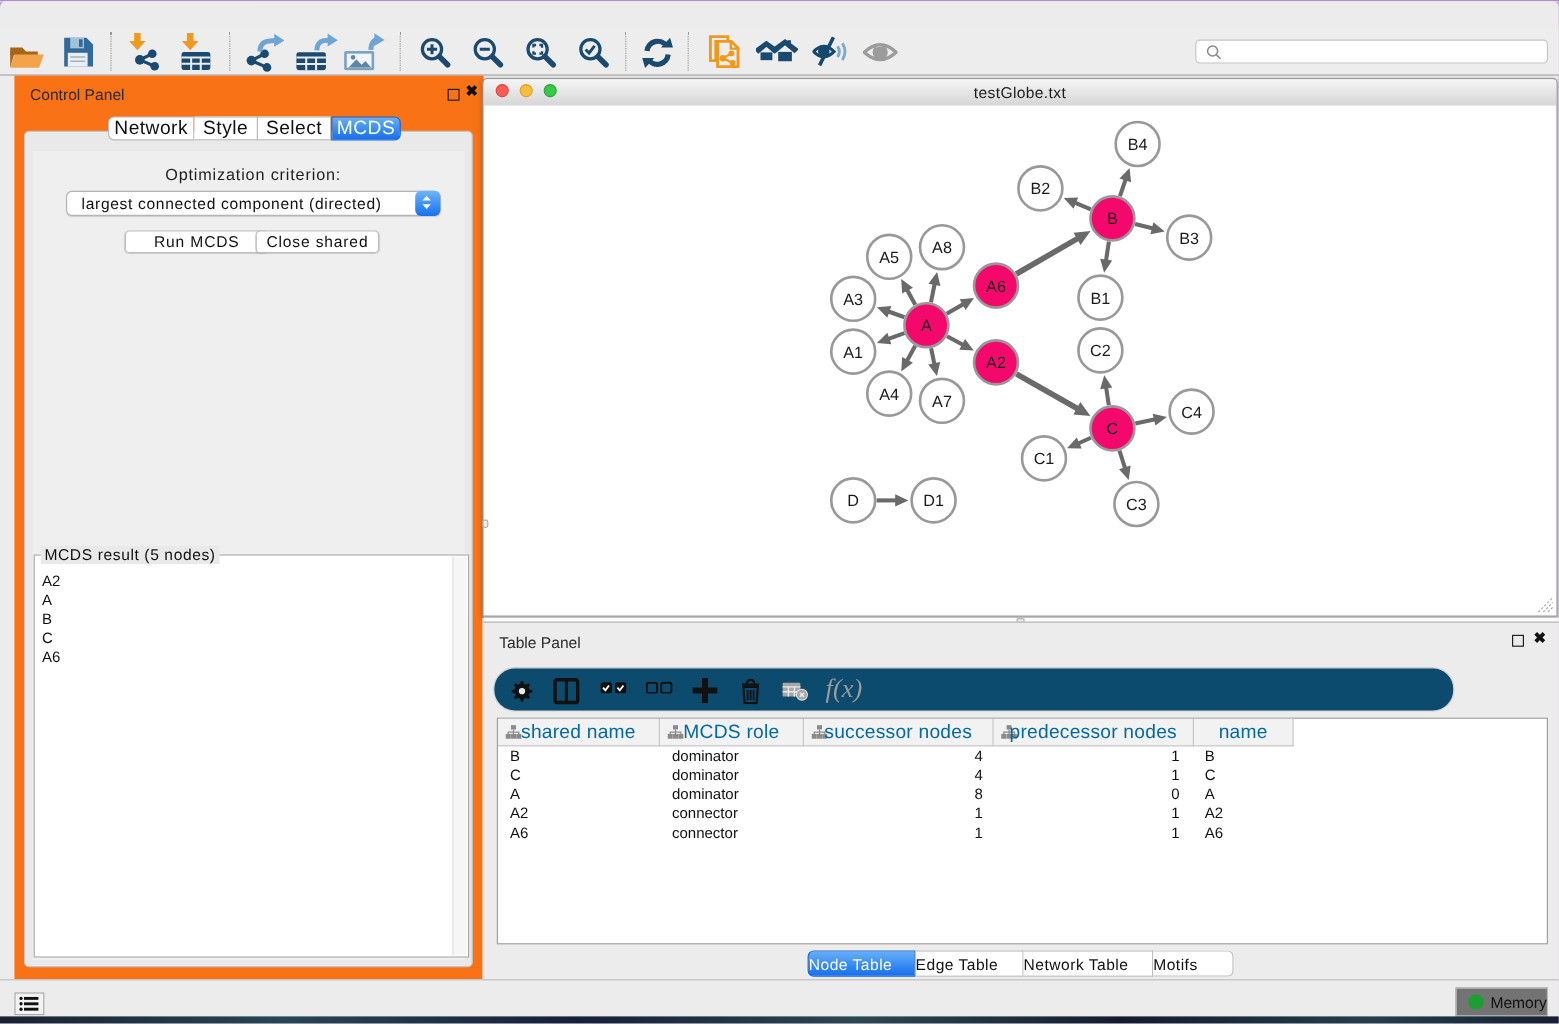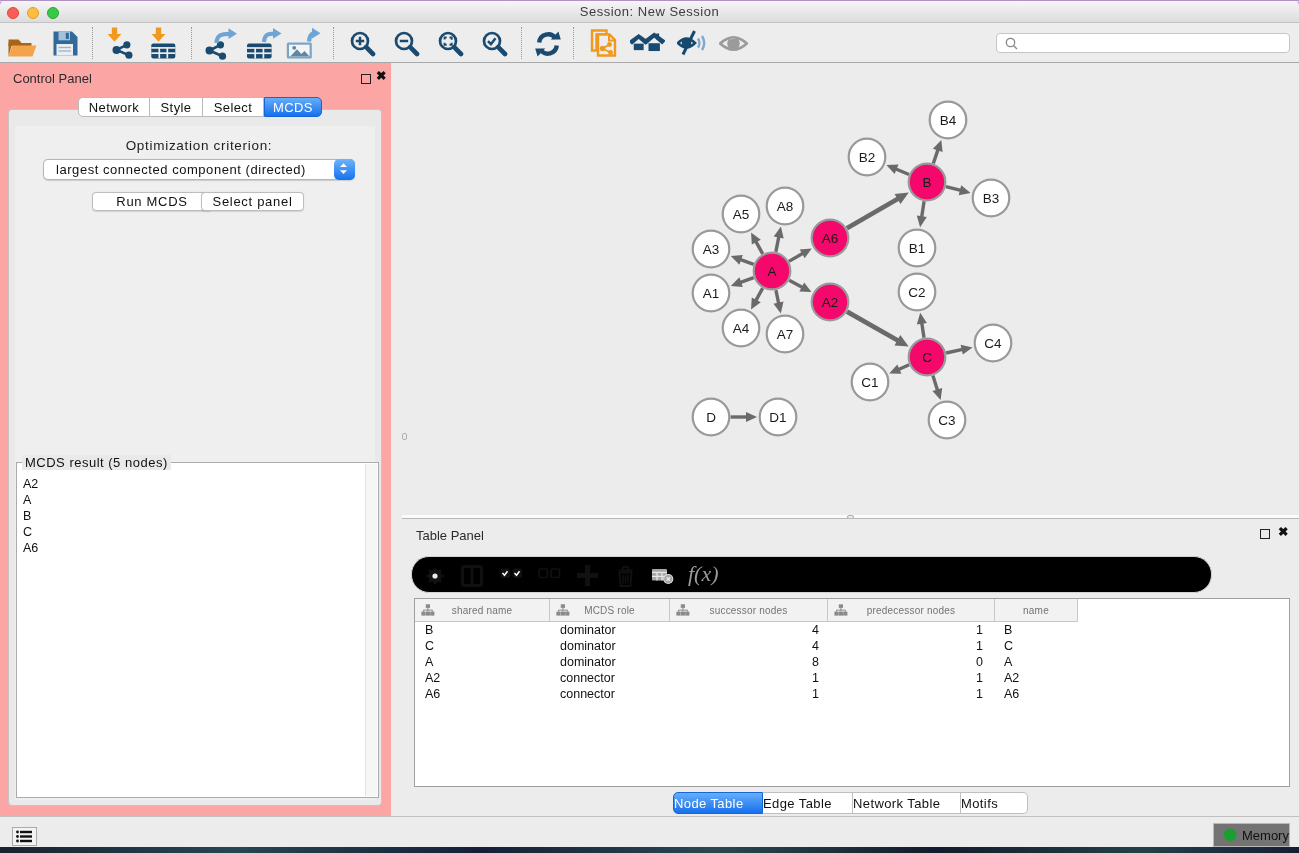--- a/index.html
+++ b/index.html
@@ -7,72 +7,66 @@
 body { font-family:"Liberation Sans", sans-serif; background:#b495c7; position:relative; }
 #app { position:absolute; left:0; top:1px; width:1299px; height:846px; background:#ececec; border-radius:5px 5px 0 0; }
 #titlebar { position:absolute; left:0; top:0; width:1299px; height:22px; background:linear-gradient(#f6f6f6,#dcdcdc); border-radius:5px 5px 0 0; border-bottom:1px solid #c3c3c3; }
 #titlebar .title { position:absolute; left:0; right:0; top:3px; text-align:center; font-size:13px; letter-spacing:0.5px; color:#3c3c3c; }
 .light { position:absolute; top:6px; width:12px; height:12px; border-radius:50%; }
 #toolbar { position:absolute; left:0; top:22px; width:1299px; height:40px; background:#ededed; border-bottom:1px solid #a9a9a9; }
 .sep { position:absolute; top:4px; height:32px; width:0; border-left:1px dotted #999; }
 .ticon { position:absolute; }
 #searchbox { position:absolute; left:996px; top:10px; width:294px; height:20px; background:#fff; border:1px solid #c6c6c6; border-radius:4px; }
 
-#cpanel { position:absolute; left:0; top:62px; width:391px; height:753px; background:#fca5a5; }
+#cpanel { position:absolute; left:12px; top:62px; width:391px; height:753px; background:#f97316; }
 #cpanel h1 { position:absolute; left:13px; top:8px; font-size:13px; font-weight:normal; color:#2b2b2b; }
 .floatic { position:absolute; width:10px; height:10px; border:1.5px solid #222; }
 .closeic { position:absolute; font-size:12.5px; color:#111; font-weight:bold; }
 #tabpane { position:absolute; left:8px; top:46px; width:374px; height:697px; background:#e9e9e9; border:1px solid #c5c5c5; border-radius:4px; }
 #cptabs { position:absolute; left:78px; top:34px; height:20px; }
-.tab { position:absolute; top:0; height:20px; background:#fff; border:1px solid #bbb; font-size:13px; letter-spacing:0.4px; color:#111; text-align:center; line-height:19px; }
+.tab { position:absolute; top:0; height:20px; background:#fff; border:1px solid #bbb; font-size:16px; letter-spacing:0.4px; color:#111; text-align:center; line-height:19px; }
 .tabsel { background:linear-gradient(#66aef9,#1670ee); color:#fff; border:1px solid #1466d8; }
 #mcdsinner { position:absolute; left:6px; top:16px; width:360px; height:674px; background:#efefef; }
 #optlabel { position:absolute; left:12px; width:374px; top:75px; text-align:center; font-size:13.5px; letter-spacing:0.7px; color:#1d1d1d; }
 #dropdown { position:absolute; left:43px; top:96px; width:312px; height:21px; background:#fff; border:1px solid #b5b5b5; border-radius:5px; box-shadow:0 0.5px 1px rgba(0,0,0,.15); }
 #dropdown .dtext { position:absolute; left:12px; top:1.5px; font-size:13px; letter-spacing:0.55px; color:#111; }
 #dropcap { position:absolute; right:-1px; top:-1px; width:21px; height:21px; border-radius:5px; background:linear-gradient(#6db4fa,#1571ef); }
 .btn { position:absolute; height:19px; background:#fff; border:1px solid #bdbdbd; border-radius:4px; font-size:13px; letter-spacing:0.7px; color:#111; text-align:center; line-height:17px; box-shadow:0 0.5px 1px rgba(0,0,0,.12); }
 #groupbox { position:absolute; left:16px; top:399px; width:363px; height:336px; border:1px solid #ababab; background:#fff; }
 #grouptitle { position:absolute; left:5px; top:-8px; background:#e9e9e9; padding:0 3px; z-index:3; font-size:13px; letter-spacing:0.5px; color:#111; }
 #mcdslist { position:absolute; left:1px; top:1px; right:13px; bottom:1px; background:#fff; font-size:12.5px; color:#111; line-height:16px; padding:12px 0 0 5px; }
 #scrolltrack { position:absolute; top:1px; right:1px; width:12px; bottom:1px; background:#f6f6f6; border-left:1px solid #e2e2e2; }
 
 #netwin { position:absolute; left:402px; top:64px; width:896px; height:449px; background:#fff; border:1px solid #999; border-radius:4px 4px 0 0; box-shadow:0 1px 4px rgba(0,0,0,.25); }
 #nettitle { position:absolute; left:0; top:0; width:894px; height:22px; background:linear-gradient(#f5f5f5,#d7d7d7); border-radius:4px 4px 0 0; border-bottom:1px solid #acacac; }
 #nettitle .title { position:absolute; left:0; right:0; top:3.5px; text-align:center; font-size:13px; letter-spacing:0.3px; color:#1e1e1e; }
 
 #tpanel { position:absolute; left:402px; top:517px; width:897px; height:298px; background:#ececec; border-top:1px solid #b7b7b7; }
 #tpanel h1 { position:absolute; left:14px; top:9px; font-size:13px; font-weight:normal; color:#2b2b2b; }
-#ttoolbar { position:absolute; left:9px; top:37px; width:801px; height:37px; background:#000000; border:1px solid #d2d2d2; border-radius:18px; }
+#ttoolbar { position:absolute; left:9px; top:37px; width:801px; height:37px; background:#0c4a6e; border:1px solid #d2d2d2; border-radius:18px; }
 #ttable { position:absolute; left:12px; top:79px; width:876px; height:189px; background:#fff; border:1px solid #9f9f9f; }
 #thead { position:absolute; left:0; top:0; width:663px; height:23px; background:#f2f2f2; border-bottom:1px solid #c8c8c8; }
-.hcell { position:absolute; top:0; height:23px; border-right:1px solid #c8c8c8; font-size:10px; letter-spacing:0.2px; color:#737373; text-align:center; line-height:23px; }
+.hcell { position:absolute; top:0; height:23px; border-right:1px solid #c8c8c8; font-size:16px; letter-spacing:0.2px; color:#0369a1; text-align:center; line-height:23px; }
 .hicon { position:absolute; top:5px; }
 .trow { position:absolute; font-size:12.5px; color:#111; }
 #btabs { position:absolute; left:271px; top:273px; height:22px; }
 .btab { position:absolute; top:0; height:22px; background:#fff; border:1px solid #bfbfbf; font-size:13px; letter-spacing:0.4px; color:#111; line-height:21px; }
 .btab.tabsel { background:linear-gradient(#66aef9,#1670ee); color:#fff; border:1px solid #1466d8; }
 
 #statusbar { position:absolute; left:0; top:815px; width:1299px; height:32px; background:#ececec; border-top:1px solid #c0c0c0; }
 #hambtn { position:absolute; left:12px; top:10px; width:25px; height:19px; background:#f3f3f3; border:1px solid #ababab; }
 #membtn { position:absolute; left:1213px; top:6px; width:77px; height:24px; background:#737373; border:1px solid #b9b9b9; font-size:13px; color:#111; }
 #deskbottom { position:absolute; left:0; top:847px; width:1299px; height:6px; background:linear-gradient(90deg,#18222e,#274653 18%,#152036 37%,#2a4850 55%,#131c2c 72%,#234049 88%,#161f31); }
 #desktop-top { position:absolute; left:0; top:0; width:1299px; height:1px; background:#b18fc7; }
 </style>
 </head>
 <body>
 <div id="desktop-top"></div>
 <div style="position:absolute;left:0;top:1px;width:1299px;height:1px;background:#e3dbee;"></div>
 <div id="app">
-  <div id="titlebar">
-    <div class="light" style="left:7px;background:#f95d55;border:0.5px solid #e14640;"></div>
-    <div class="light" style="left:27px;background:#fbbe42;border:0.5px solid #dfa023;"></div>
-    <div class="light" style="left:47px;background:#38c948;border:0.5px solid #2ba535;"></div>
-    <div class="title">Session: New Session</div>
-  </div>
   <div id="toolbar">
     <svg class="ticon" style="left:7px;top:11px" width="30" height="23" viewBox="0 0 30 23">
         <path d="M1.5 5.5 h10 l3.2 3.4 h9.8 v3 h-23 Z" fill="#a5651a"></path>
         <path d="M1.5 22.5 V9 h3 v3 h0 l-3 10.5 Z" fill="#a5651a"></path>
         <path d="M1.5 22.5 L5.2 11.5 h24.3 L25.5 22.5 Z" fill="#f3a44a"></path>
       </svg>
     <svg class="ticon" style="left:52px;top:7px" width="26" height="28" viewBox="0 0 26 28">
         <path d="M1.5 1.5 h18.5 l5.5 5.5 v18.5 h-24 Z" fill="#30699a"></path>
         <rect x="6.5" y="1.5" width="11.5" height="8.8" fill="#a3c2d8"></rect>
         <rect x="13.8" y="2.8" width="3" height="6.2" fill="#30699a"></rect>
@@ -220,26 +214,41 @@
     </div>
     <div id="dropdown">
       <div class="dtext">largest connected component (directed)</div>
       <div id="dropcap"><svg width="19" height="19" viewBox="0 0 19 19">
             <path d="M6 8 L9.5 4.2 L13 8 Z" fill="#fff"></path>
             <path d="M6 11.3 L9.5 15.1 L13 11.3 Z" fill="#fff"></path>
           </svg></div>
     </div>
     <div id="optlabel">Optimization criterion:</div>
     <div class="btn" style="left:92px;top:129px;width:120px;">Run MCDS</div>
-    <div class="btn" style="left:201px;top:129px;width:103px;">Select panel</div>
+    <div class="btn" style="left:201px;top:129px;width:103px;">Close shared</div>
     <div id="groupbox">
       <div id="grouptitle">MCDS result (5 nodes)</div>
       <div id="mcdslist">A2<br>A<br>B<br>C<br>A6</div>
       <div id="scrolltrack"></div>
     </div>
+  </div>
+  <div id="netwin">
+    <div id="nettitle">
+      <div class="light" style="left:10px;top:4px;width:11px;height:11px;background:#f95d55;border:0.5px solid #e14640;"></div>
+      <div class="light" style="left:30px;top:4px;width:11px;height:11px;background:#fbbe42;border:0.5px solid #dfa023;"></div>
+      <div class="light" style="left:50px;top:4px;width:11px;height:11px;background:#38c948;border:0.5px solid #2ba535;"></div>
+      <div class="title">testGlobe.txt</div>
+    </div>
+    <svg width="14" height="14" viewBox="0 0 14 14" style="position:absolute;right:2px;bottom:2px">
+        <g stroke="#aaa" stroke-width="1" stroke-dasharray="2,1.5">
+          <line x1="1" y1="13" x2="13" y2="1"></line>
+          <line x1="5" y1="13" x2="13" y2="5"></line>
+          <line x1="9" y1="13" x2="13" y2="9"></line>
+        </g>
+      </svg>
   </div>
   <svg id="graph" viewBox="403 87 895 426" style="position:absolute;left:403px;top:87px;width:895px;height:426px" font-family="Liberation Sans, sans-serif">
       <line x1="753.7" y1="276.6" x2="739.2" y2="281.8" stroke="#6a6a6a" stroke-width="3.4"></line>
       <polygon points="730.8,284.9 739.4,276.3 742.8,285.9" fill="#6a6a6a"></polygon>
       <line x1="789.2" y1="279.2" x2="803.5" y2="286.9" stroke="#6a6a6a" stroke-width="3.4"></line>
       <polygon points="811.5,291.1 799.4,290.4 804.2,281.4" fill="#6a6a6a"></polygon>
       <line x1="753.7" y1="263.4" x2="739.2" y2="258.2" stroke="#6a6a6a" stroke-width="3.4"></line>
       <polygon points="730.8,255.1 742.8,254.1 739.4,263.7" fill="#6a6a6a"></polygon>
       <line x1="762.7" y1="287.1" x2="755.3" y2="300.6" stroke="#6a6a6a" stroke-width="3.4"></line>
       <polygon points="751.0,308.6 751.8,296.5 760.8,301.3" fill="#6a6a6a"></polygon>

